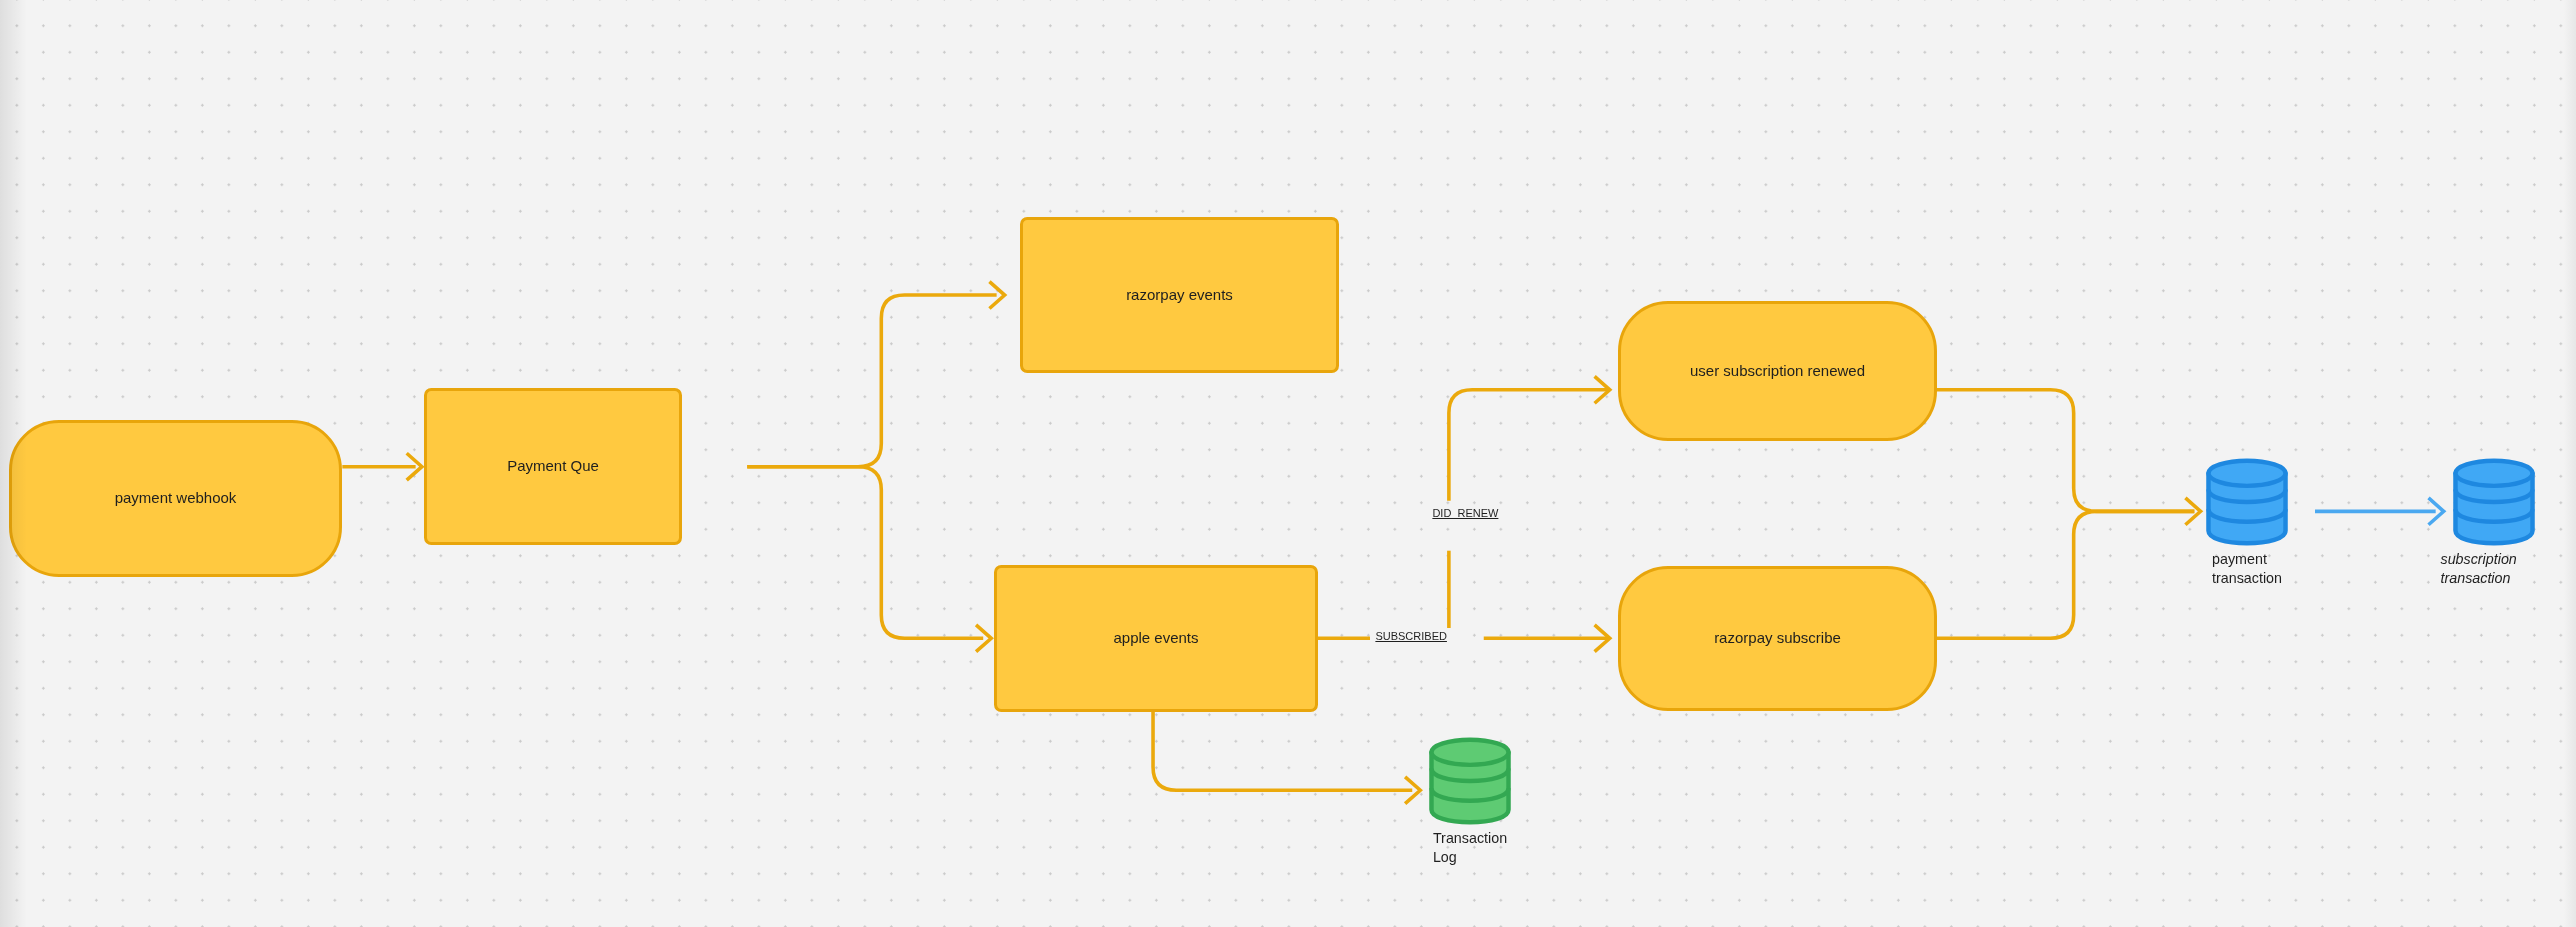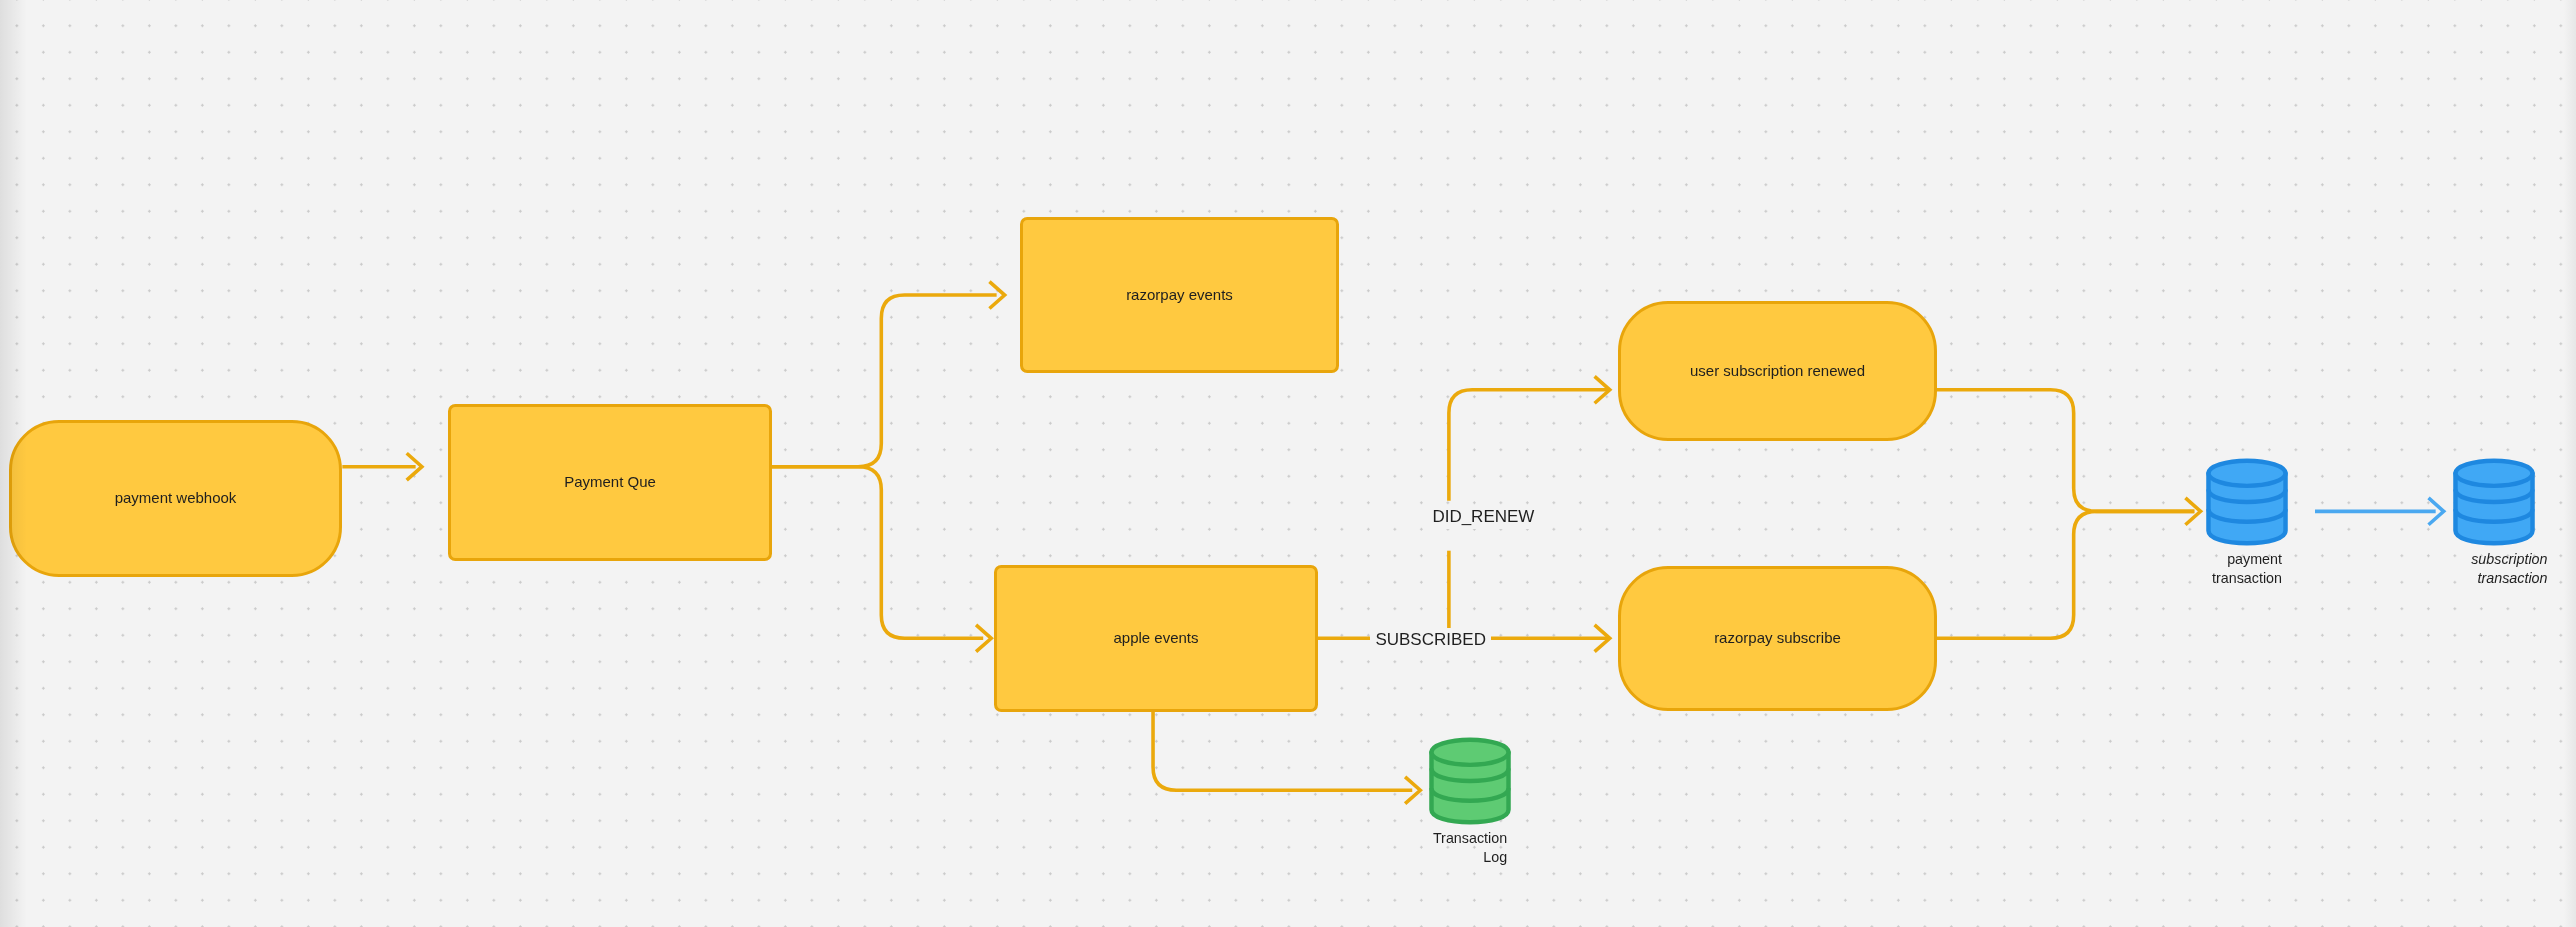--- a/index.html
+++ b/index.html
@@ -69,21 +69,21 @@
   
   .db {
     position: absolute;
     z-index: 20;
   }
   .db svg { display: block; }
   .db-label {
     position: absolute;
     left: 50%;
     transform: translateX(-50%);
-    text-align: right;
+    text-align: left;
     font-size: 14.3px;
     color: #1f1f1f;
     white-space: pre-line;
     line-height: 1.35;
     user-select: none;
   }
 
   
   #edges {
     position: absolute;
@@ -106,26 +106,27 @@
     stroke: #eba90c;
     stroke-width: 4;
     stroke-linecap: butt;
     stroke-linejoin: miter;
   }
   .arrow-head.blue { stroke: #4aa8f0; }
 
   .edge-label {
     position: absolute;
     z-index: 25;
-    font-size: 17px;
+    font-size: 11px;
     color: #1f1f1f;
     background: #f3f3f3;
     padding: 1.8px 5.4px;
     white-space: nowrap;
     user-select: none;
+    text-decoration: underline;
   }
 </style>
 </head>
 <body>
 
 <div id="canvas">
 
   <svg id="edges" viewBox="0 0 2882 1038" width="2576" height="928">
 
     <g>
@@ -172,21 +173,21 @@
     <g>
       <path class="edge-path blue" d="M 2590,572 L 2725,572"></path>
       <path class="arrow-head blue" d="M 2717,557 L 2734,572 L 2717,587"></path>
     </g>
   </svg>
 
   <div class="node rounded" style="left:9px; top:388px; width:333px; height:157px;margin-top:32px;">
     <span>payment webhook</span>
   </div>
 
-  <div class="node process" style="left:448px; top:388px; width:324px; height:157px;margin-top:16px;">
+  <div class="node process" style="left:424px; top:388px; width:258px; height:157px;">
     <span>Payment Que</span>
   </div>
 
   <div class="node process" style="left:1020px; top:217px; width:319px; height:156px;">
     <span>razorpay events</span>
   </div>
 
   <div class="node process" style="left:994px; top:565px; width:324px; height:147px;">
     <span>apple events</span>
   </div>

